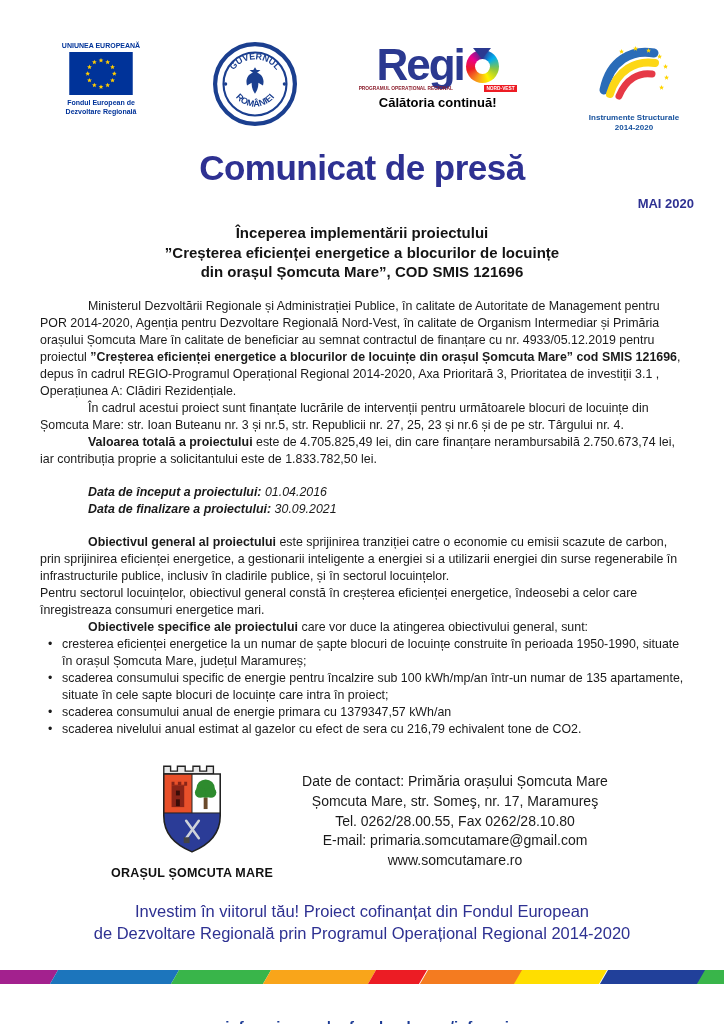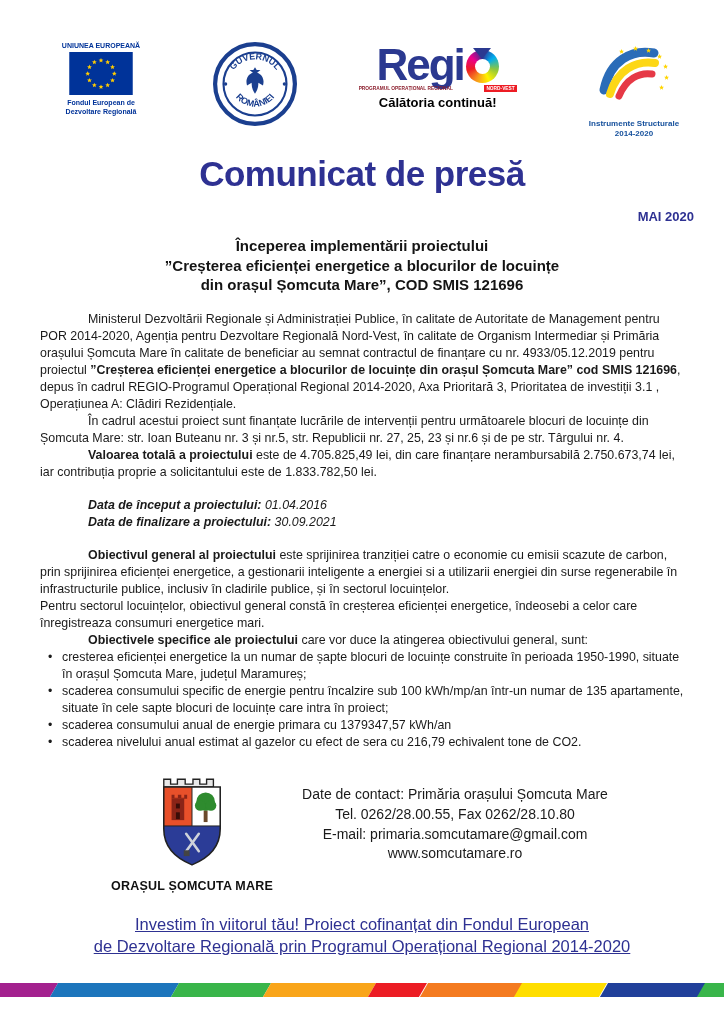--- a/index.html
+++ b/index.html
@@ -22,46 +22,46 @@
          background:conic-gradient(from 0deg,#2e3192,#00aeef,#8dc63f,#fff200,#f7941d,#ed1c24,#ec008c,#2e3192);}
   .wheel::after{content:"";position:absolute;inset:9px;background:#fff;border-radius:50%;}
   .wheel .notch{position:absolute;top:-2px;left:50%;transform:translateX(-50%);width:0;height:0;z-index:2;
                 border-left:9px solid transparent;border-right:9px solid transparent;border-top:11px solid #2b3990;}
   .regio-sub{display:flex;justify-content:space-between;align-items:center;margin-top:2px;}
   .regio-sub .l{font-size:4.8px;font-weight:700;color:#8b1d2c;text-align:left;}
   .regio-sub .r{font-size:4.8px;font-weight:700;color:#fff;background:#ed1c24;padding:1px 2px;}
   .regio-tag{font-size:13px;font-weight:700;color:#000000;margin-top:3px;}
 
   .instr{width:112px;text-align:center;margin-top:2px;color:#15509c;}
-  .instr .lbl{font-size:8px;font-weight:700;line-height:1.3;margin-top:13px;}
+  .instr .lbl{font-size:8px;font-weight:700;line-height:1.3;margin-top:7px;}
 
   
   .title{text-align:center;font-size:35px;font-weight:700;color:#2e3192;margin:14px 0 0;letter-spacing:-.5px;}
-  .date{text-align:right;font-size:13px;font-weight:700;color:#2e3192;margin:15px 30px 0 0;}
+  .date{text-align:right;font-size:13px;font-weight:700;color:#2e3192;margin:8px 30px 0 0;}
 
   .subtitle{text-align:center;font-weight:700;font-size:15px;line-height:1.32;margin-top:12px;color:#141414;}
 
   
   .bodytext{margin:16px 40px 0;font-size:12.4px;line-height:1.37;}
   .p{margin:0;}
   .ind{text-indent:48px;}
   .bodytext b{font-weight:700;}
   .gap16{height:16px;}
   .dates{margin-left:48px;font-style:italic;}
   ul.bullets{list-style:none;margin:0;padding:0 0 0 8px;}
   ul.bullets li{position:relative;padding-left:14px;}
   ul.bullets li::before{content:"\2022";position:absolute;left:0;top:0;}
 
   
   .contact{display:flex;justify-content:center;align-items:flex-start;margin-top:24px;gap:10px;}
   .coat{width:176px;text-align:center;}
   .coat .lbl{font-size:12.5px;font-weight:700;margin-top:2px;letter-spacing:.2px;color:#111;white-space:nowrap;}
   .contact-lines{text-align:center;font-size:14px;line-height:1.42;padding-top:10px;width:330px;}
 
-  .invest{text-align:center;color:#2e3192;font-size:16.5px;line-height:1.35;margin-top:20px;text-decoration:underline;}
+  .invest{text-align:center;color:#2e3192;font-size:16.5px;line-height:1.35;margin-top:20px;}
 
   
   .rainbow{display:flex;height:14px;margin:26px -10px 0;}
   .rseg{height:100%;transform:skewX(-30deg);}
 
   .footer-links{display:flex;justify-content:center;gap:18px;font-size:15px;font-weight:700;color:#1b3a94;margin-top:34px;}
 </style>
 </head>
 <body>
 
@@ -212,20 +212,21 @@
         </g>
         <rect x="28.5" y="77" width="6" height="6" fill="#444"></rect>
         <path d="M8,12 H66 V55 C66,75 52,86 37,92 C22,86 8,75 8,55 Z" fill="none" stroke="#222" stroke-width="1.6"></path>
         <path d="M8,52 H66" stroke="#222" stroke-width="1"></path>
         <path d="M37,12 V52" stroke="#222" stroke-width="1"></path>
       </svg>
       <div class="lbl">ORAȘUL ȘOMCUTA MARE</div>
     </div>
     <div class="contact-lines">
       <div>Date de contact: Primăria orașului Șomcuta Mare</div>
+      <div>Șomcuta Mare, str. Someş, nr. 17, Maramureş</div>
       <div>Tel. 0262/28.00.55, Fax 0262/28.10.80</div>
       <div>E-mail: primaria.somcutamare@gmail.com</div>
       <div>www.somcutamare.ro</div>
     </div>
   </div>
 
   <div class="invest">
     <div>Investim în viitorul tău! Proiect cofinanțat din Fondul European</div>
     <div>de Dezvoltare Regională prin Programul Operațional Regional 2014-2020</div>
   </div>

